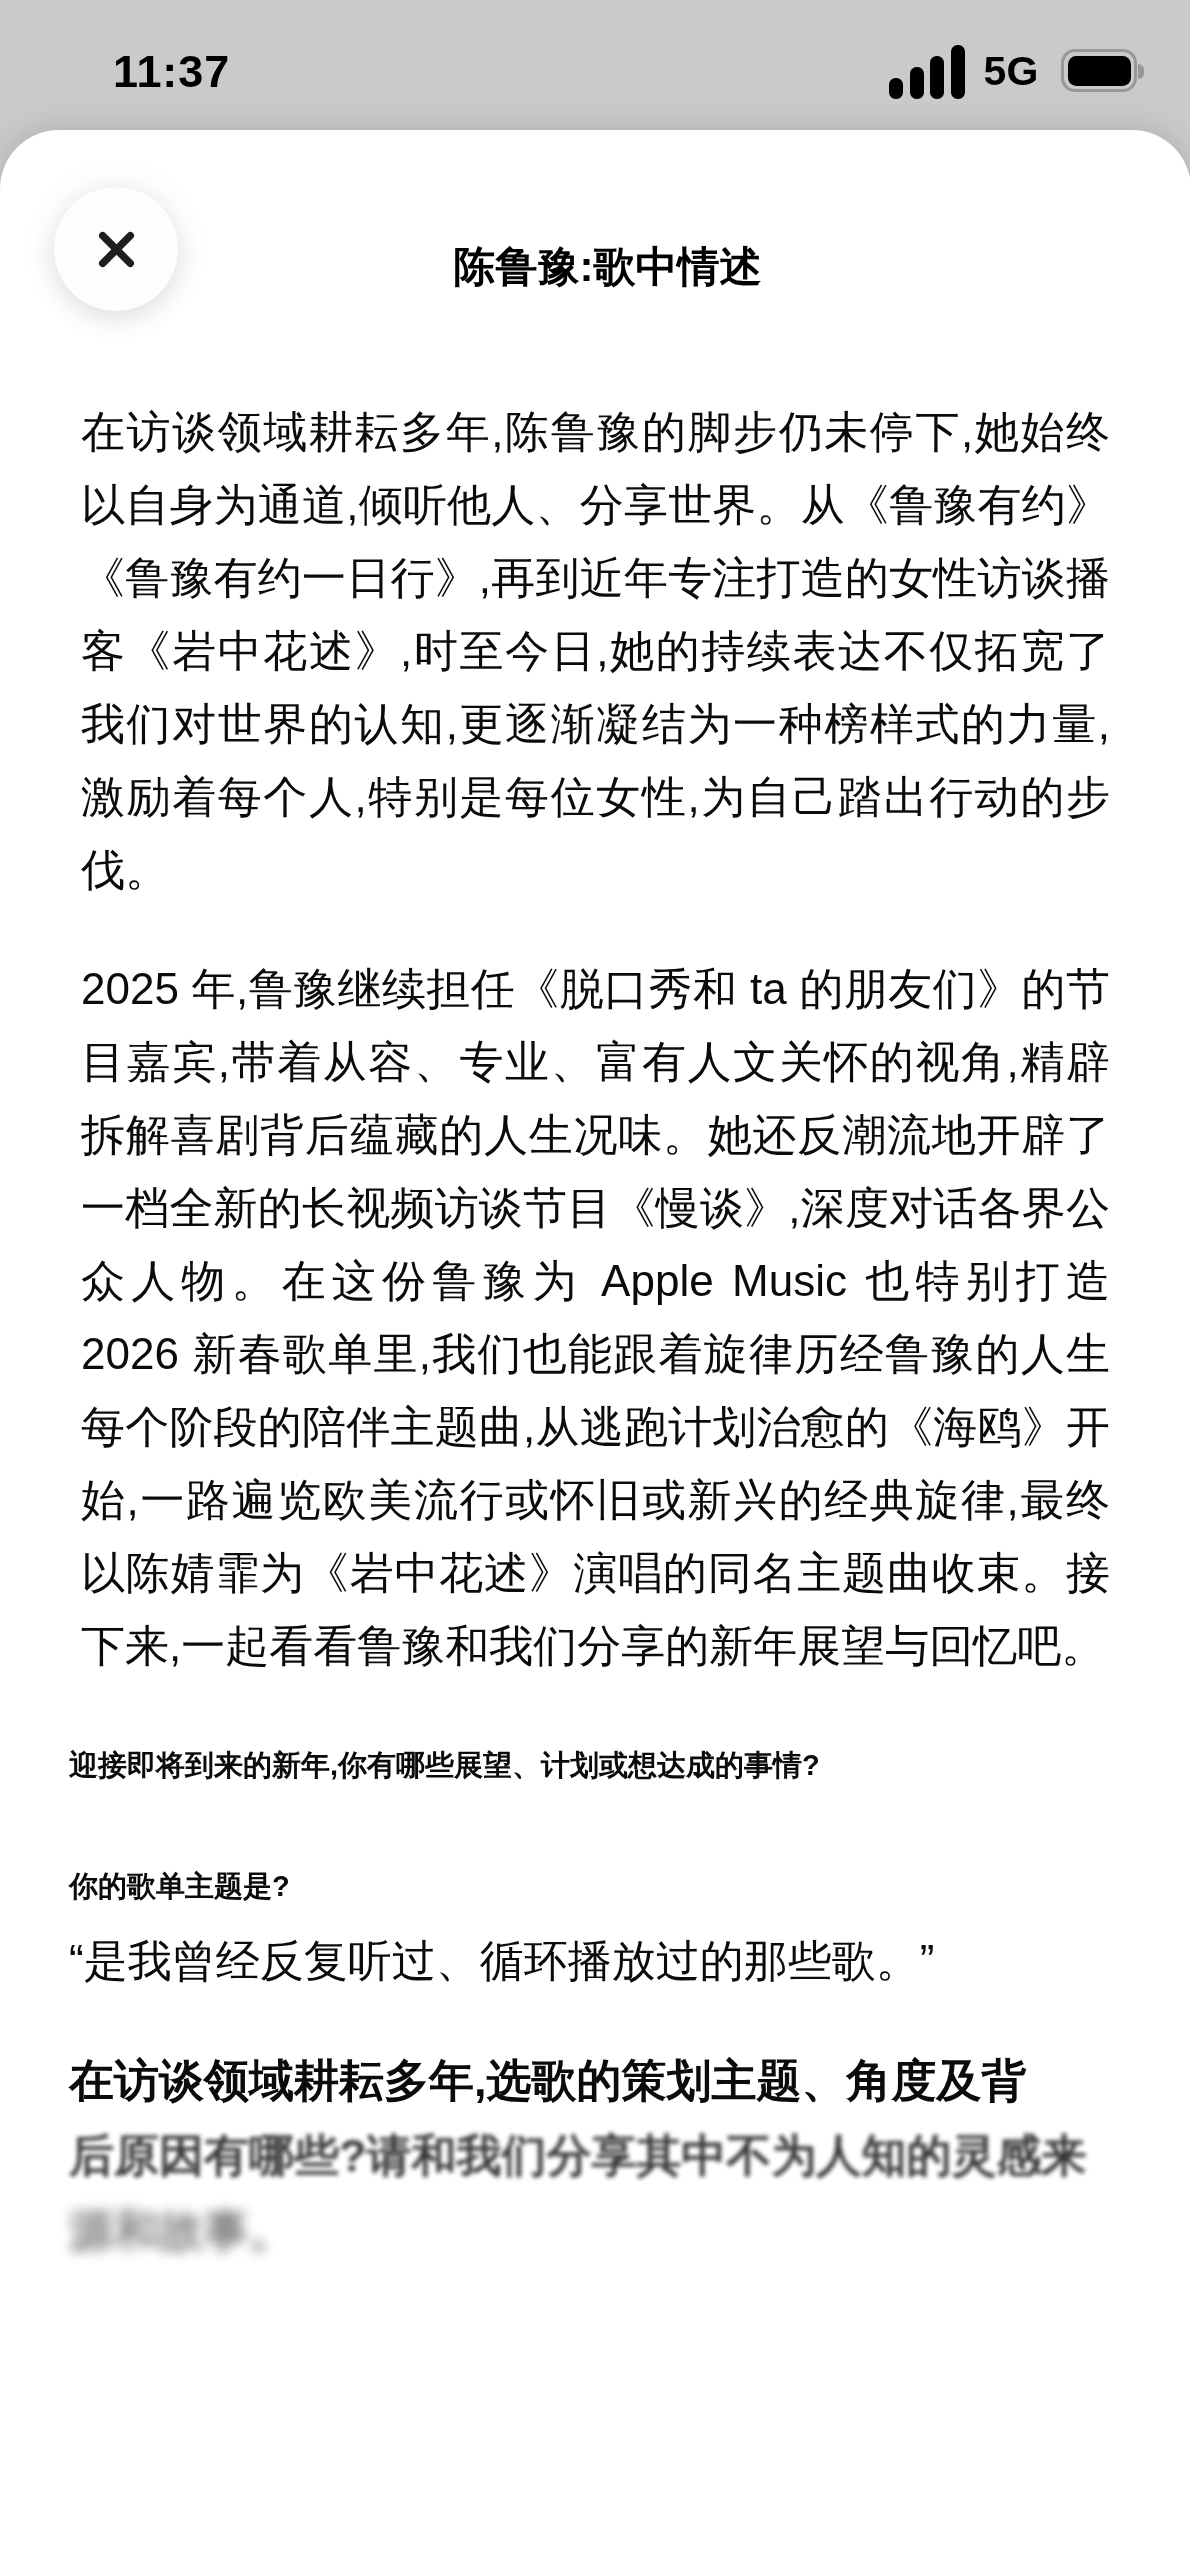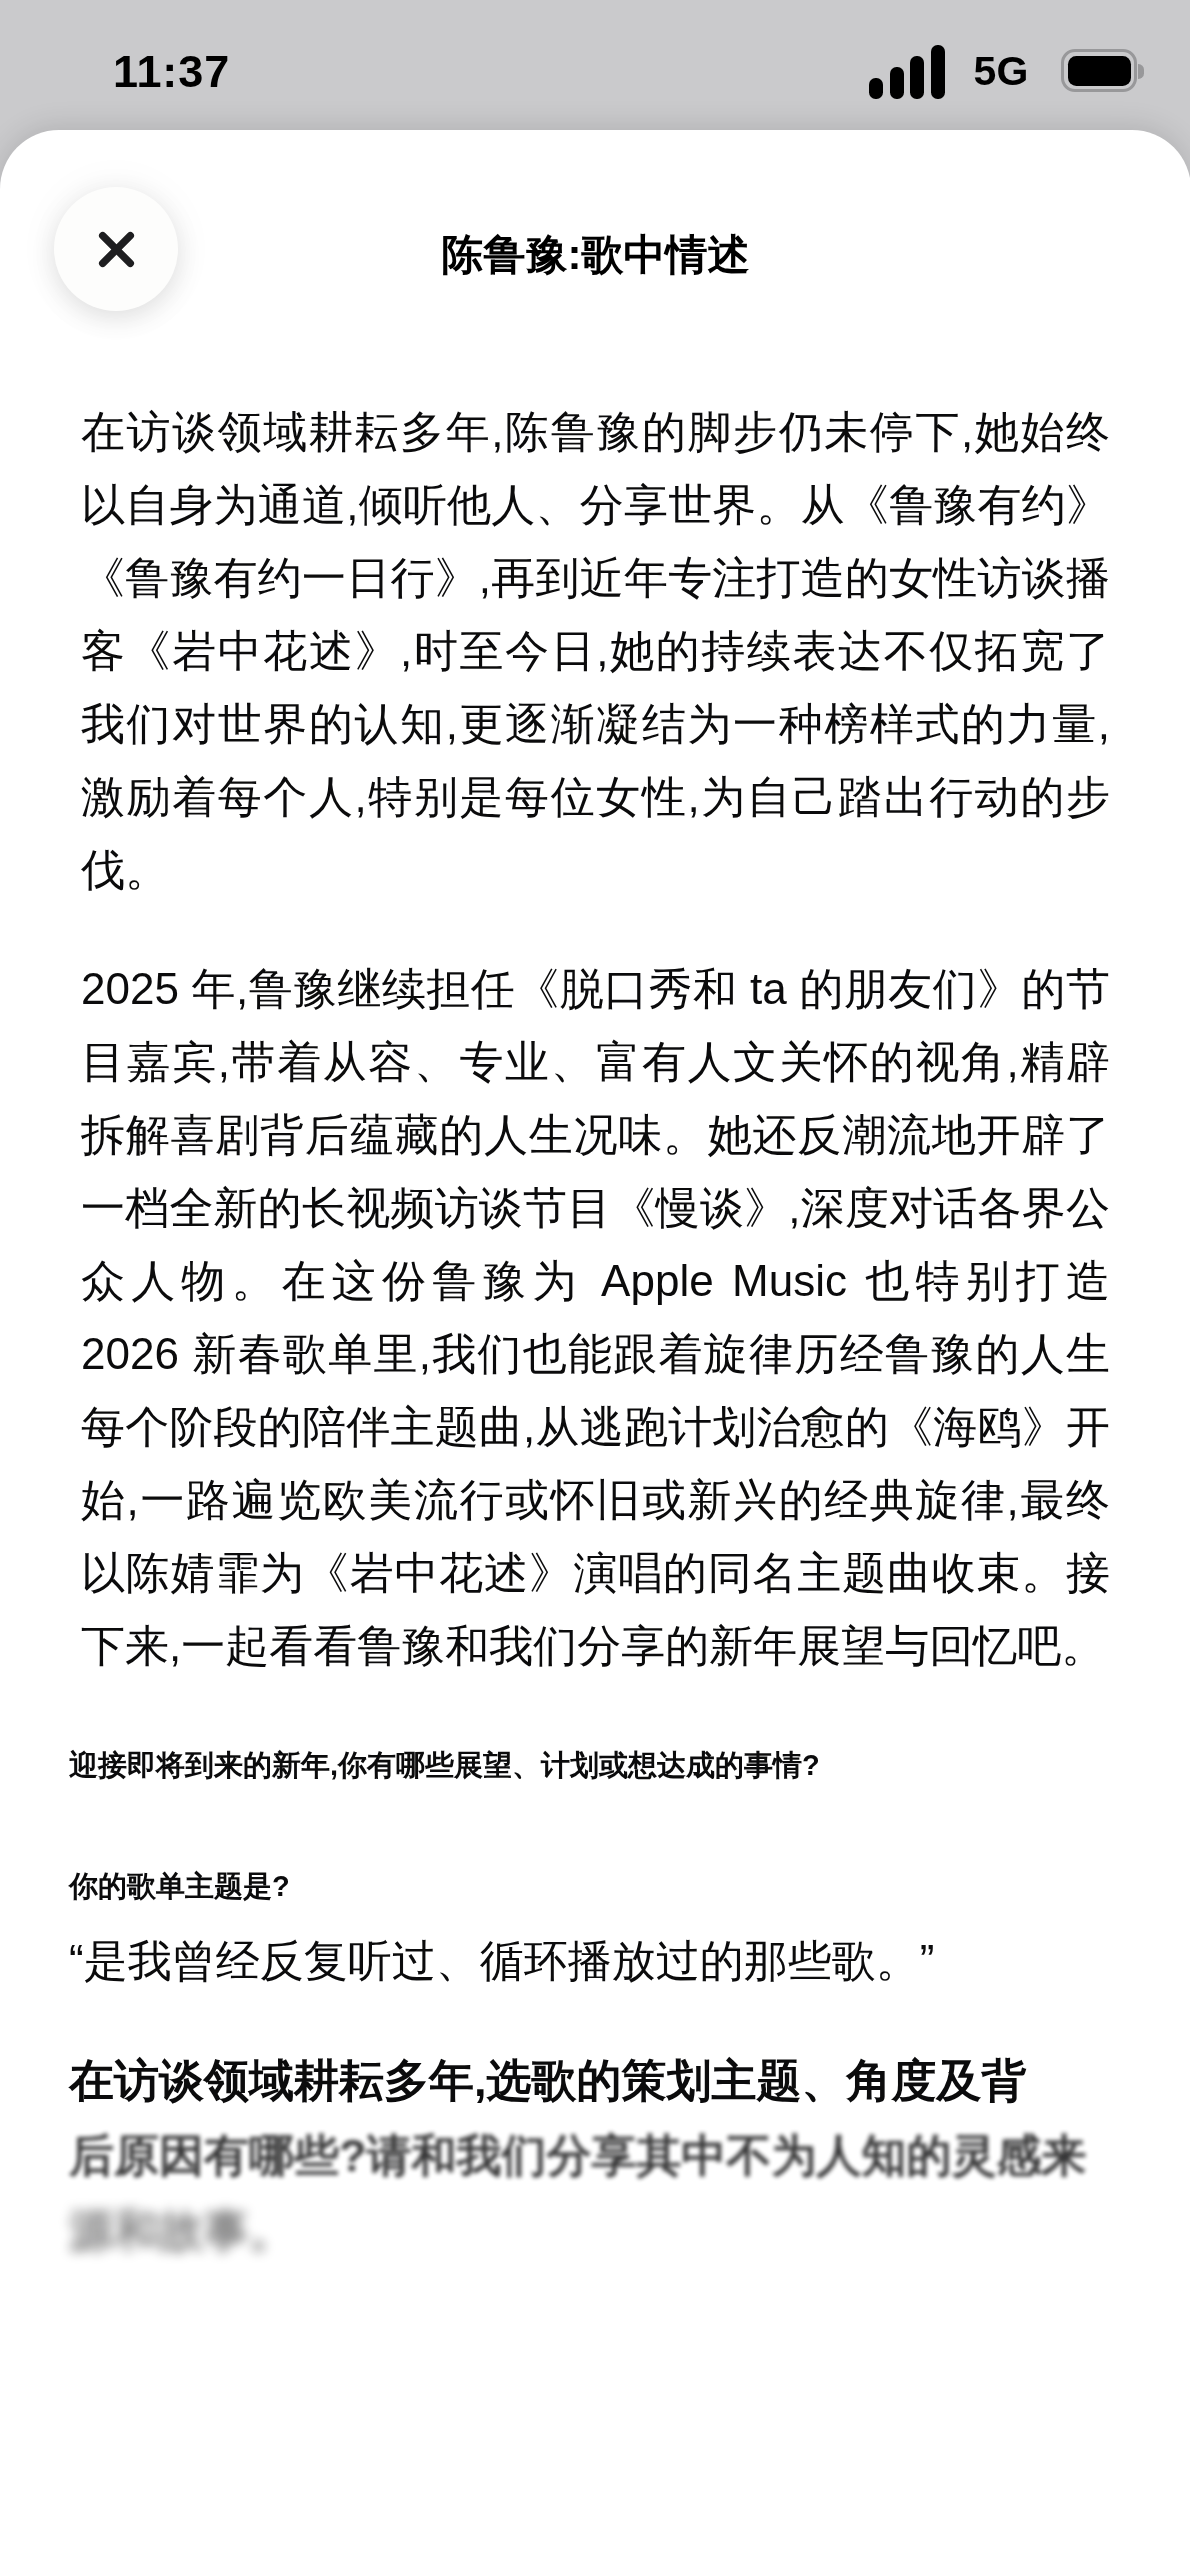--- a/index.html
+++ b/index.html
@@ -9,21 +9,21 @@
     font-family:"Liberation Sans","DejaVu Sans",sans-serif;
     -webkit-font-smoothing:antialiased;
   }
   
   .status-bar{
     position:absolute;top:0;left:0;width:100%;height:130px;
     display:flex;align-items:center;justify-content:space-between;
     box-sizing:border-box;padding:13px 41px 0 113px;color:#000;
   }
   .status-time{font-size:45px;font-weight:700;letter-spacing:0.9px;}
-  .status-right{display:flex;align-items:center;gap:29px;}
+  .status-right{display:flex;align-items:center;gap:19px;}
   .signal{display:flex;align-items:flex-end;gap:6.5px;height:54px;}
   .signal i{display:block;width:14px;background:#000;border-radius:6.5px;}
   .signal i:nth-child(1){height:20.4px;}
   .signal i:nth-child(2){height:32px;}
   .signal i:nth-child(3){height:43px;}
   .signal i:nth-child(4){height:54px;}
   .net-label{font-size:41px;font-weight:600;letter-spacing:0;}
   .battery{position:relative;width:89px;height:45px;margin-left:3.7px;}
   .battery-body{
     position:absolute;left:0;top:0;width:76px;height:43px;
@@ -47,21 +47,21 @@
   .sheet-header{position:relative;height:206px;}
   .close-btn{
     position:absolute;left:54px;top:57px;width:124px;height:124px;
     border:none;border-radius:50%;background:#fdfdfc;cursor:pointer;
     box-shadow:0 7.4px 26px rgba(0,0,0,.10),0 0 43px rgba(0,0,0,.05);
     display:flex;align-items:center;justify-content:center;padding:0;
   }
   .close-btn svg{display:block;}
   .sheet-title{
     position:absolute;left:50%;top:97px;transform:translateX(-50%);
-    margin:0;font-size:42px;font-weight:700;color:#000;white-space:nowrap;
+    margin:12px;font-size:42px;font-weight:700;color:#000;white-space:nowrap;
   }
   
   .article{
     margin:59px 69px 0;
     color:#0b0b0c;font-size:44px;line-height:73px;
     text-align:justify;
   }
   .article p{margin:0 12px 46px;}
   .qa-block{margin:0 0 46px;}
   .qa-block p{margin:0;}

